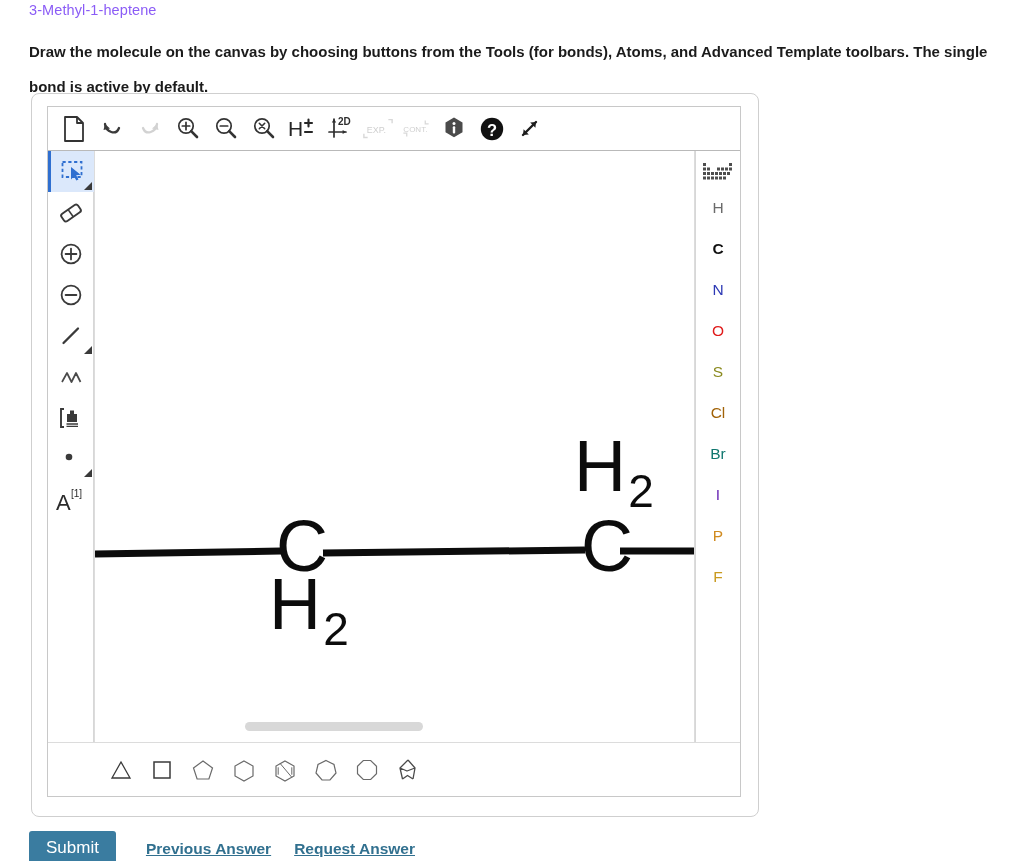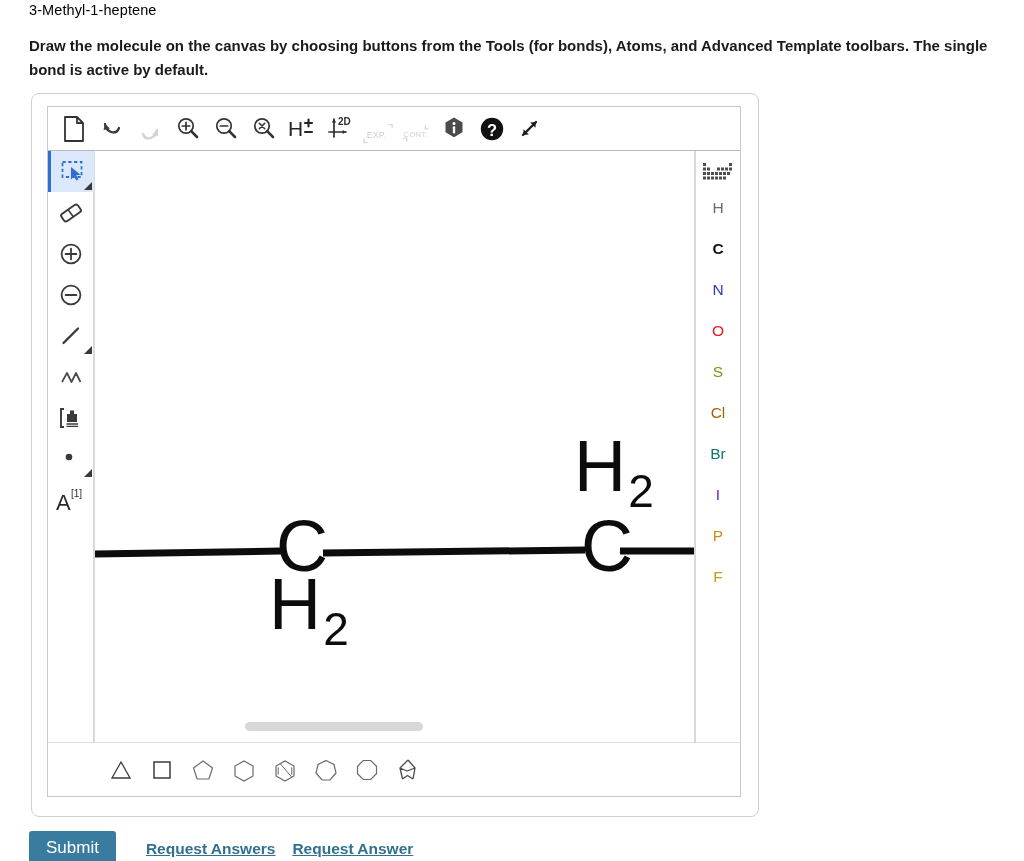--- a/index.html
+++ b/index.html
@@ -15,31 +15,31 @@
     overflow: hidden;
     position: relative;
   }
 
   
   .q-title {
     position: absolute;
     left: 29px;
     top: 2px;
     font-size: 14.5px;
-    color: #000000;
+    color: #8b5cf6;
     letter-spacing: 0.1px;
   }
   .q-prompt {
     position: absolute;
     left: 29px;
     top: 34px;
     width: 975px;
     font-size: 15px;
     font-weight: bold;
-    line-height: 24px;
+    line-height: 35px;
     color: #1b1b1b;
   }
 
   
   .outer-panel {
     position: absolute;
     left: 31px;
     top: 93px;
     width: 728px;
     height: 724px;
@@ -79,21 +79,21 @@
     width: 32px;
     height: 36px;
     display: flex;
     align-items: center;
     justify-content: center;
     position: relative;
     margin-right: 6px;
     cursor: pointer;
   }
   .tbtn svg { display: block; }
-  .tbtn.disabled { opacity: 0.38; align-items: flex-end; }
+  .tbtn.disabled { opacity: 0.38; }
 
   
   .left-rail {
     position: absolute;
     left: 0;
     top: 44px;
     width: 46px;
     bottom: 54px;
     background: #ffffff;
     border-right: 1px solid #d7d7d7;
@@ -226,21 +226,21 @@
   }
   .flink {
     color: #31708f;
     font-size: 15.5px;
     font-weight: bold;
     text-decoration: underline;
     margin-left: 30px;
     cursor: pointer;
     white-space: nowrap;
   }
-  .flink.second { margin-left: 17px; }
+  .flink.second { margin-left: 23px; }
 </style>
 </head>
 <body>
 
 <div class="q-title">3-Methyl-1-heptene</div>
 <div class="q-prompt">Draw the molecule on the canvas by choosing buttons from the Tools (for bonds), Atoms, and Advanced Template toolbars. The single bond is active by default.</div>
 
 <div class="outer-panel">
   <div class="editor-frame">
 
@@ -528,15 +528,15 @@
           <path d="M14 3 L6 11 L8.5 22 M14 3 L21 11 L19 22 M6 11 L13 14 L21 11 M8.5 22 L13.5 18.5 L19 22" fill="none" stroke="#4a4a4a" stroke-width="1.3" stroke-linejoin="round"></path>
         </svg>
       </div>
     </div>
 
   </div>
 </div>
 
 <div class="footer">
   <button class="submit-btn">Submit</button>
-  <span class="flink">Request Answers</span>
+  <span class="flink">Previous Answer</span>
   <span class="flink second">Request Answer</span>
 </div>
 
 </body></html>

